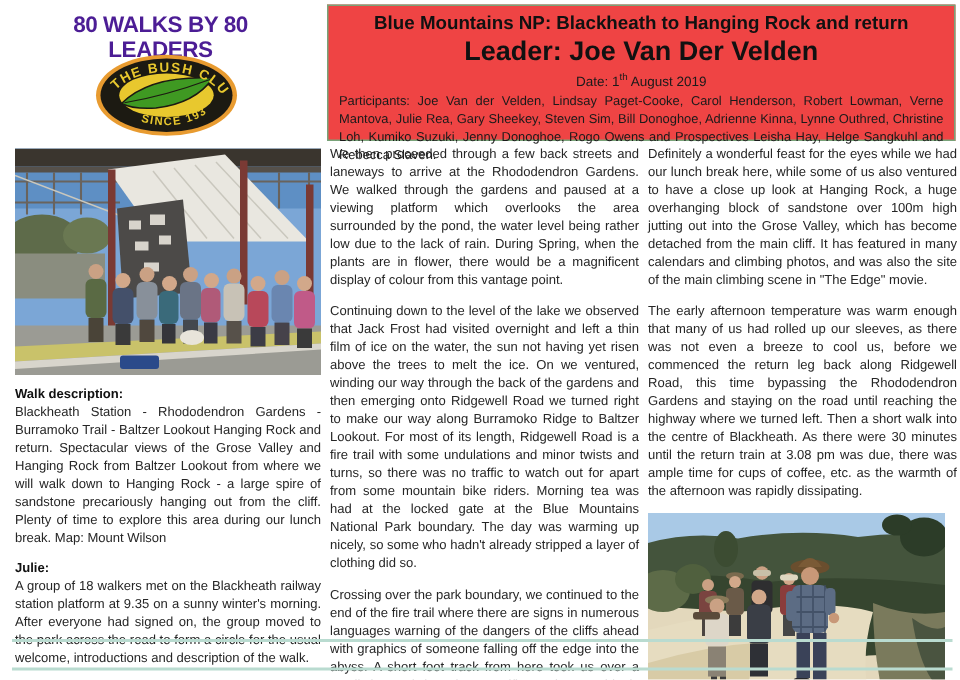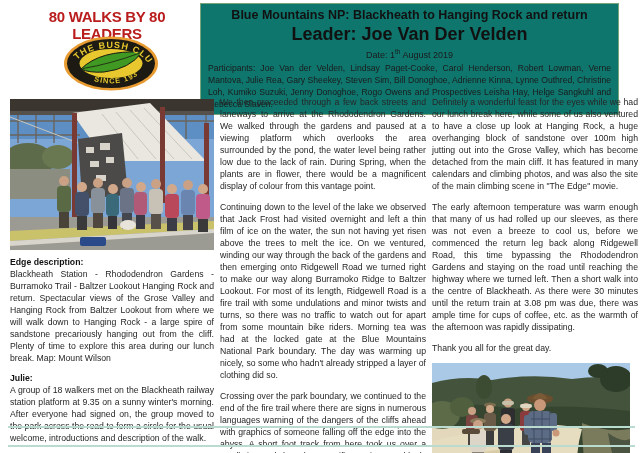--- a/index.html
+++ b/index.html
@@ -4,28 +4,28 @@
 <style>
   * { margin:0; padding:0; box-sizing:border-box; }
   html,body { background:#ffffff; }
   .page {
     position:relative; width:640px; height:453px; background:#ffffff;
     font-family:"Liberation Sans", sans-serif; color:#262626; overflow:hidden;
   }
   
   .masthead-title {
     position:absolute; left:18px; top:8px; width:178px; text-align:center;
-    font-size:15px; font-weight:bold; color:#b91c1c; letter-spacing:-0.3px;
+    font-size:15px; font-weight:bold; color:#4c1d95; letter-spacing:-0.3px;
   }
   .logo { position:absolute; left:62px; top:35px; width:98px; height:57px; }
 
   
   .header-box {
-    position:absolute; left:200px; top:3px; width:419px; height:112px;
-    background:#0f766e; border:1px solid #79a379; padding:3px 7px 0 7px;
+    position:absolute; left:218px; top:3px; width:419px; height:91px;
+    background:#ef4444; border:1px solid #79a379; padding:3px 7px 0 7px;
   }
   .header-title { text-align:center; font-size:12.5px; font-weight:600; color:#111; line-height:1.3; }
   .header-leader { text-align:center; font-size:18px; font-weight:600; color:#111; line-height:1.3; }
   .header-date { text-align:center; font-size:9px; color:#1a1a1a; margin-top:1px; }
   .header-date sup { font-size:6.5px; }
   .header-participants {
     font-size:8.6px; color:#1a1a1a; text-align:justify; line-height:1.42; margin-top:2px;
   }
 
   
@@ -179,37 +179,36 @@
         <g>
             <circle cx="193" cy="90" r="5" fill="#d2a88a"></circle>
             <rect x="186" y="95" width="14" height="25" rx="4" fill="#c05a88"></rect>
             <rect x="188" y="120" width="10" height="13" fill="#3a3a3a"></rect>
           </g>
         <g>
             <ellipse cx="118" cy="126" rx="8" ry="5" fill="#e8e4da"></ellipse>
           </g>
       </g>
     </svg>
-    <div class="heading">Edge description:</div>
+    <div class="heading">Walk description:</div>
     <div class="body-par">Blackheath Station - Rhododendron Gardens - Burramoko Trail - Baltzer Lookout Hanging Rock and return. Spectacular views of the Grose Valley and Hanging Rock from Baltzer Lookout from where we will walk down to Hanging Rock - a large spire of sandstone precariously hanging out from the cliff. Plenty of time to explore this area during our lunch break. Map: Mount Wilson</div>
     <div class="heading">Julie:</div>
     <div class="body-par">A group of 18 walkers met on the Blackheath railway station platform at 9.35 on a sunny winter's morning. After everyone had signed on, the group moved to the park across the road to form a circle for the usual welcome, introductions and description of the walk.</div>
   </div>
 
   <div class="col col-mid">
     <div class="body-par">We then proceeded through a few back streets and laneways to arrive at the Rhododendron Gardens. We walked through the gardens and paused at a viewing platform which overlooks the area surrounded by the pond, the water level being rather low due to the lack of rain. During Spring, when the plants are in flower, there would be a magnificent display of colour from this vantage point.</div>
     <div class="body-par">Continuing down to the level of the lake we observed that Jack Frost had visited overnight and left a thin film of ice on the water, the sun not having yet risen above the trees to melt the ice. On we ventured, winding our way through the back of the gardens and then emerging onto Ridgewell Road we turned right to make our way along Burramoko Ridge to Baltzer Lookout. For most of its length, Ridgewell Road is a fire trail with some undulations and minor twists and turns, so there was no traffic to watch out for apart from some mountain bike riders. Morning tea was had at the locked gate at the Blue Mountains National Park boundary. The day was warming up nicely, so some who hadn't already stripped a layer of clothing did so.</div>
     <div class="body-par">Crossing over the park boundary, we continued to the end of the fire trail where there are signs in numerous languages warning of the dangers of the cliffs ahead with graphics of someone falling off the edge into the abyss. A short foot track from here took us over a small rise and then the magnificent views suddenly opened up in front of us.</div>
 
   </div>
 
   <div class="col col-right">
     <div class="body-par">Definitely a wonderful feast for the eyes while we had our lunch break here, while some of us also ventured to have a close up look at Hanging Rock, a huge overhanging block of sandstone over 100m high jutting out into the Grose Valley, which has become detached from the main cliff. It has featured in many calendars and climbing photos, and was also the site of the main climbing scene in "The Edge" movie.</div>
     <div class="body-par">The early afternoon temperature was warm enough that many of us had rolled up our sleeves, as there was not even a breeze to cool us, before we commenced the return leg back along Ridgewell Road, this time bypassing the Rhododendron Gardens and staying on the road until reaching the highway where we turned left. Then a short walk into the centre of Blackheath. As there were 30 minutes until the return train at 3.08 pm was due, there was ample time for cups of coffee, etc. as the warmth of the afternoon was rapidly dissipating.</div>
-    <div class="body-par">Thank you all for the great day.</div>
     <svg class="photo photo-bottom" width="198" height="135" viewBox="0 0 198 135" aria-hidden="true">
       <rect width="198" height="135" fill="#e3d8bc"></rect>
 
       <rect x="0" y="0" width="198" height="20" fill="#a9c9e6"></rect>
 
       <path d="M0,20 Q30,12 60,17 Q100,10 140,16 Q170,12 198,16 L198,58 L0,58 Z" fill="#44543c"></path>
 
       <path d="M0,44 Q40,38 80,46 Q130,40 198,48 L198,100 Q160,92 140,96 L132,70 L0,62 Z" fill="#36452f"></path>
 
       <path d="M150,60 Q175,70 198,66 L198,135 L160,135 Q150,100 150,60 Z" fill="#7a7a5c"></path>

